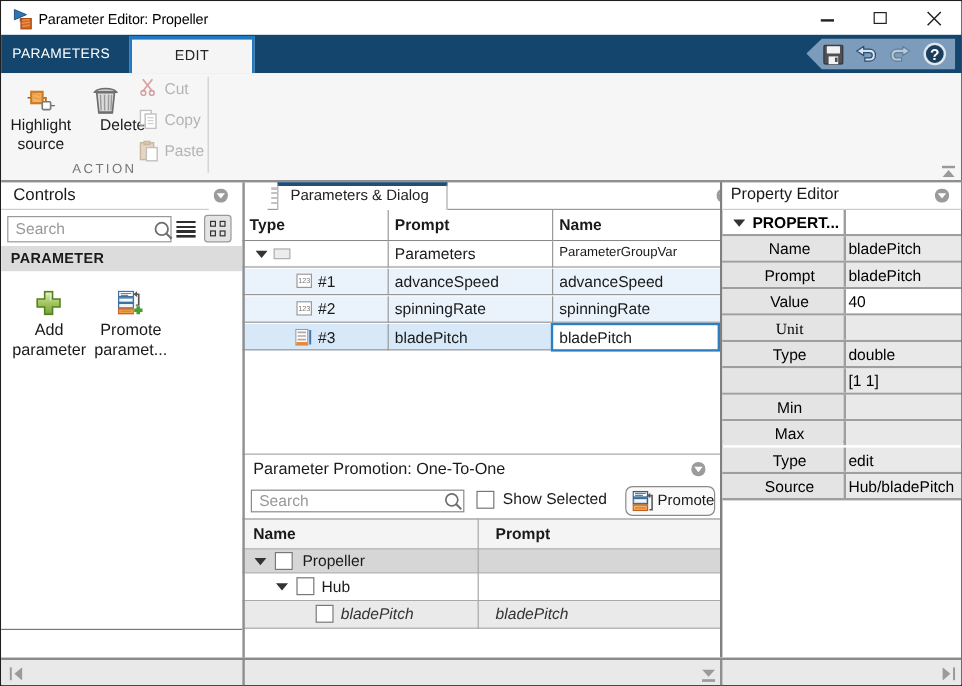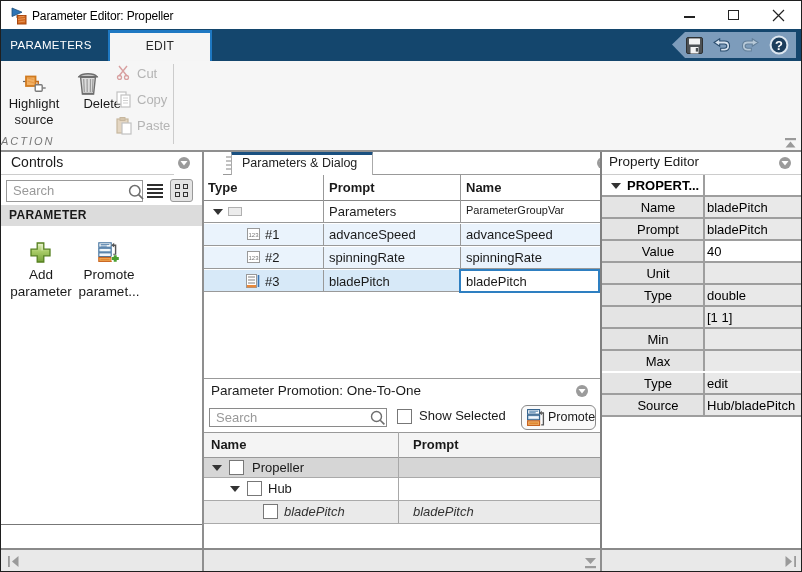--- a/index.html
+++ b/index.html
@@ -93,21 +93,21 @@
     </svg>
     <div class="abs" style="left:136px;top:31px;font-size:13px;color:#b4b4b4;">Copy</div>
     <svg class="abs" style="left:115px;top:56px;" width="16" height="18" viewBox="0 0 16 18">
       <rect x="1" y="2" width="11" height="14" fill="#e4d6c2" stroke="#c7b79e" stroke-width="1.2"></rect>
       <rect x="4" y="0.5" width="5" height="3" fill="#d5c5ac" stroke="#c7b79e" stroke-width="1"></rect>
       <rect x="6" y="6" width="9" height="11" fill="#fff" stroke="#c2c2c2" stroke-width="1.2"></rect>
     </svg>
     <div class="abs" style="left:136px;top:57px;font-size:13px;color:#b4b4b4;">Paste</div>
 
     <div class="abs" style="left:172px;top:3px;width:1px;height:80px;background:#cccccc;"></div>
-    <div class="abs" style="left:0;top:74px;width:172px;text-align:left;font-size:11px;color:#767676;letter-spacing:2px;font-style:italic;">ACTION</div>
+    <div class="abs" style="left:0;top:74px;width:172px;text-align:center;font-size:11px;color:#767676;letter-spacing:2px;">ACTION</div>
 
     <svg class="abs" style="left:784px;top:77px;" width="11" height="10" viewBox="0 0 11 10">
       <rect x="0" y="0" width="11" height="2.2" fill="#9a9a9a"></rect>
       <polygon points="5.5,3.6 10.5,9.6 0.5,9.6" fill="#9a9a9a"></polygon>
     </svg>
   </div>
 
   <div class="abs" id="leftpanel" style="left:0;top:149px;width:201px;height:398px;background:#fff;">
     <div class="abs" style="left:0;top:0;width:173px;height:25px;background:#fff;border-bottom:1px solid #ccc;">
       <div class="abs" style="left:10px;top:4px;font-size:14px;color:#1a1a1a;">Controls</div>
@@ -323,21 +323,21 @@
       <div class="abs" style="left:103px;top:0;width:96px;height:20px;background:#e9e9e9;"></div>
       <div class="abs" style="left:105px;top:3px;">bladePitch</div>
       </div>
       <div class="abs" style="left:0;top:66px;width:199px;height:22px;border-bottom:2px solid #9e9e9e;">
       <div class="abs" style="left:0;top:0;width:101px;height:20px;background:#e4e4e4;"></div>
       <div class="abs" style="left:10px;top:3px;width:92px;text-align:center;">Value</div>
       <div class="abs" style="left:101px;top:0;width:2px;height:20px;background:#9e9e9e;"></div>
       <div class="abs" style="left:103px;top:0;width:96px;height:20px;background:#fff;"></div>
       <div class="abs" style="left:105px;top:3px;">40</div>
       </div>
-      <div class="abs" style="left:0;top:88px;width:199px;height:22px;border-bottom:2px solid #9e9e9e;">
+      <div class="abs" style="left:0;top:88px;width:199px;height:22px;border-bottom:2px solid #9e9e9e;font-family:Liberation Serif, serif;">
       <div class="abs" style="left:0;top:0;width:101px;height:20px;background:#e4e4e4;"></div>
       <div class="abs" style="left:10px;top:3px;width:92px;text-align:center;">Unit</div>
       <div class="abs" style="left:101px;top:0;width:2px;height:20px;background:#9e9e9e;"></div>
       <div class="abs" style="left:103px;top:0;width:96px;height:20px;background:#e9e9e9;"></div>
       <div class="abs" style="left:105px;top:3px;"></div>
       </div>
       <div class="abs" style="left:0;top:110px;width:199px;height:22px;border-bottom:2px solid #9e9e9e;">
       <div class="abs" style="left:0;top:0;width:101px;height:20px;background:#e4e4e4;"></div>
       <div class="abs" style="left:10px;top:3px;width:92px;text-align:center;">Type</div>
       <div class="abs" style="left:101px;top:0;width:2px;height:20px;background:#9e9e9e;"></div>

